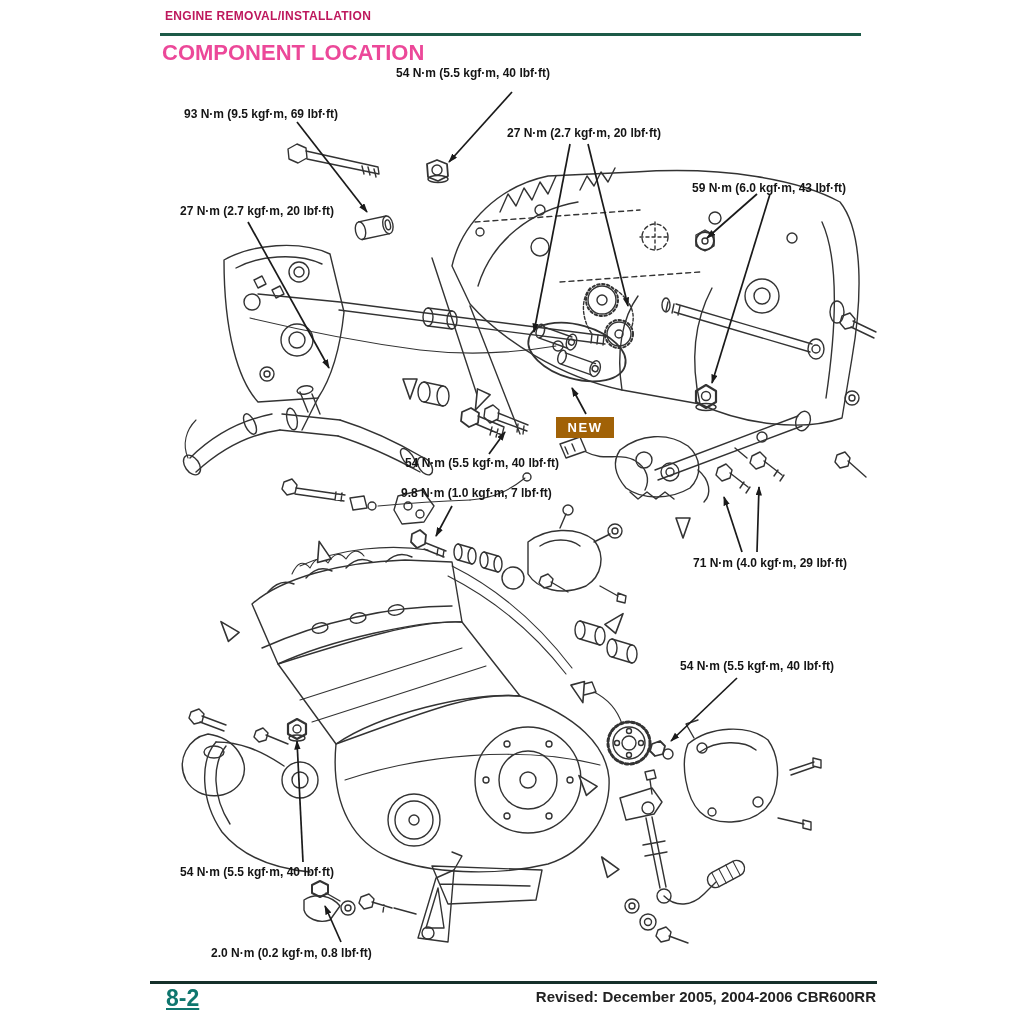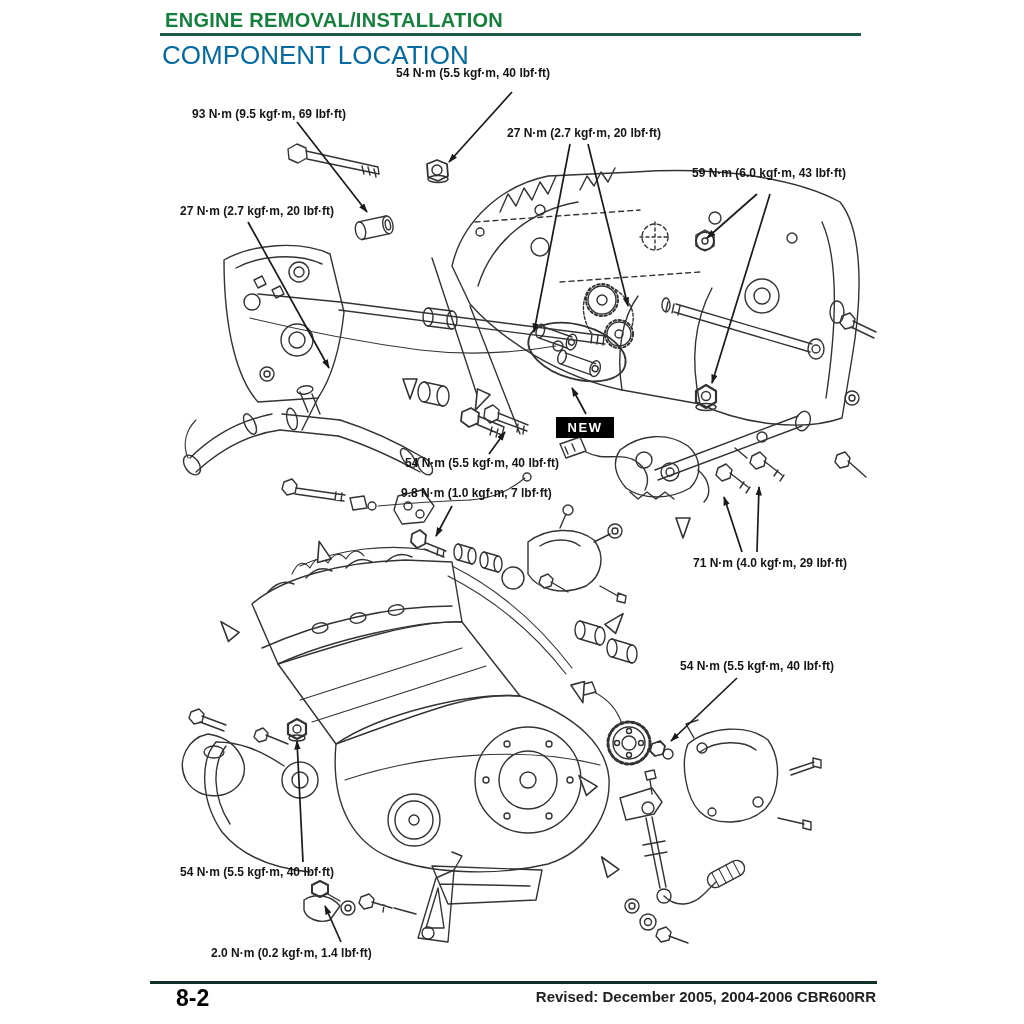--- a/index.html
+++ b/index.html
@@ -1,27 +1,27 @@
 <!DOCTYPE html>
 <html><head>
 <meta charset="utf-8">
 <style>
   html,body{margin:0;padding:0;background:#dcdcdc;}
   .page{position:relative;width:1024px;height:1024px;background:#fff;overflow:hidden;
         font-family:"Liberation Sans",sans-serif;color:#1a1a1a;}
-  .hdr-section{position:absolute;left:165px;top:9px;font-size:20px;font-weight:bold;
-        letter-spacing:.3px;color:#15803d;}
+  .hdr-section{position:absolute;left:165px;top:9px;font-size:12px;font-weight:bold;
+        letter-spacing:.3px;color:#be185d;}
   .hdr-rule{position:absolute;left:160px;top:33px;width:701px;height:3px;background:#1d5a47;}
-  .hdr-title{position:absolute;left:162px;top:40px;font-size:26px;font-weight:normal;color:#0369a1;}
+  .hdr-title{position:absolute;left:162px;top:40px;font-size:22px;font-weight:bold;color:#ec4899;}
   .tlabel{position:absolute;font-size:12px;font-weight:bold;color:#141414;white-space:nowrap;}
   .new-badge{position:absolute;left:556px;top:417px;width:58px;height:21px;background:#25332a;
         color:#fff;font-size:13px;font-weight:bold;display:flex;align-items:center;
         justify-content:center;letter-spacing:1.5px;}
   .ftr-rule{position:absolute;left:150px;top:981px;width:727px;height:3px;background:#15302a;}
-  .ftr-page{position:absolute;left:176px;top:985px;font-size:23px;font-weight:bold;color:#000000;}
+  .ftr-page{position:absolute;left:166px;top:985px;font-size:23px;font-weight:bold;color:#0f766e;text-decoration:underline;}
   .ftr-rev{position:absolute;right:148px;top:988px;font-size:15px;font-weight:bold;color:#222;}
   svg.diagram{position:absolute;left:0;top:0;}
 </style>
 </head>
 <body>
 
 <div class="page">
 
   <div class="hdr-section">ENGINE REMOVAL/INSTALLATION</div>
   <div class="hdr-rule" style="background: rgb(29, 90, 71);"></div>
@@ -384,29 +384,29 @@
       <path d="M742,552 L724,497" marker-end="url(#ah)"></path>
       <path d="M757,552 L759,487" marker-end="url(#ah)"></path>
       <path d="M737,678 L671,741" marker-end="url(#ah)"></path>
       <path d="M303,862 L297,741" marker-end="url(#ah)"></path>
       <path d="M341,942 L325,906" marker-end="url(#ah)"></path>
       <path d="M586,414 L572,388" marker-end="url(#ah)"></path>
     </g>
   </svg>
 
   <div class="tlabel" style="left:396px;top:66px">54 N·m (5.5 kgf·m, 40 lbf·ft)</div>
-  <div class="tlabel" style="left:192px;top:107px">93 N·m (9.5 kgf·m, 69 lbf·ft)</div>
+  <div class="tlabel" style="left:184px;top:107px">93 N·m (9.5 kgf·m, 69 lbf·ft)</div>
   <div class="tlabel" style="left:507px;top:126px">27 N·m (2.7 kgf·m, 20 lbf·ft)</div>
-  <div class="tlabel" style="left:692px;top:166px">59 N·m (6.0 kgf·m, 43 lbf·ft)</div>
+  <div class="tlabel" style="left:692px;top:181px">59 N·m (6.0 kgf·m, 43 lbf·ft)</div>
   <div class="tlabel" style="left:180px;top:204px">27 N·m (2.7 kgf·m, 20 lbf·ft)</div>
   <div class="tlabel" style="left:405px;top:456px">54 N·m (5.5 kgf·m, 40 lbf·ft)</div>
   <div class="tlabel" style="left:401px;top:486px">9.8 N·m (1.0 kgf·m, 7 lbf·ft)</div>
   <div class="tlabel" style="left:693px;top:556px">71 N·m (4.0 kgf·m, 29 lbf·ft)</div>
   <div class="tlabel" style="left:680px;top:659px">54 N·m (5.5 kgf·m, 40 lbf·ft)</div>
   <div class="tlabel" style="left:180px;top:865px">54 N·m (5.5 kgf·m, 40 lbf·ft)</div>
-  <div class="tlabel" style="left:211px;top:946px">2.0 N·m (0.2 kgf·m, 1.4 lbf·ft)</div>
-
-  <div class="new-badge" style="background: #000000;">NEW</div>
+  <div class="tlabel" style="left:211px;top:946px">2.0 N·m (0.2 kgf·m, 0.8 lbf·ft)</div>
+
+  <div class="new-badge" style="background: #a16207;">NEW</div>
 
   <div class="ftr-rule" style="background: rgb(21, 48, 42);"></div>
   <div class="ftr-page">8-2</div>
   <div class="ftr-rev">Revised: December 2005, 2004-2006 CBR600RR</div>
 </div>
 
 </body></html>

